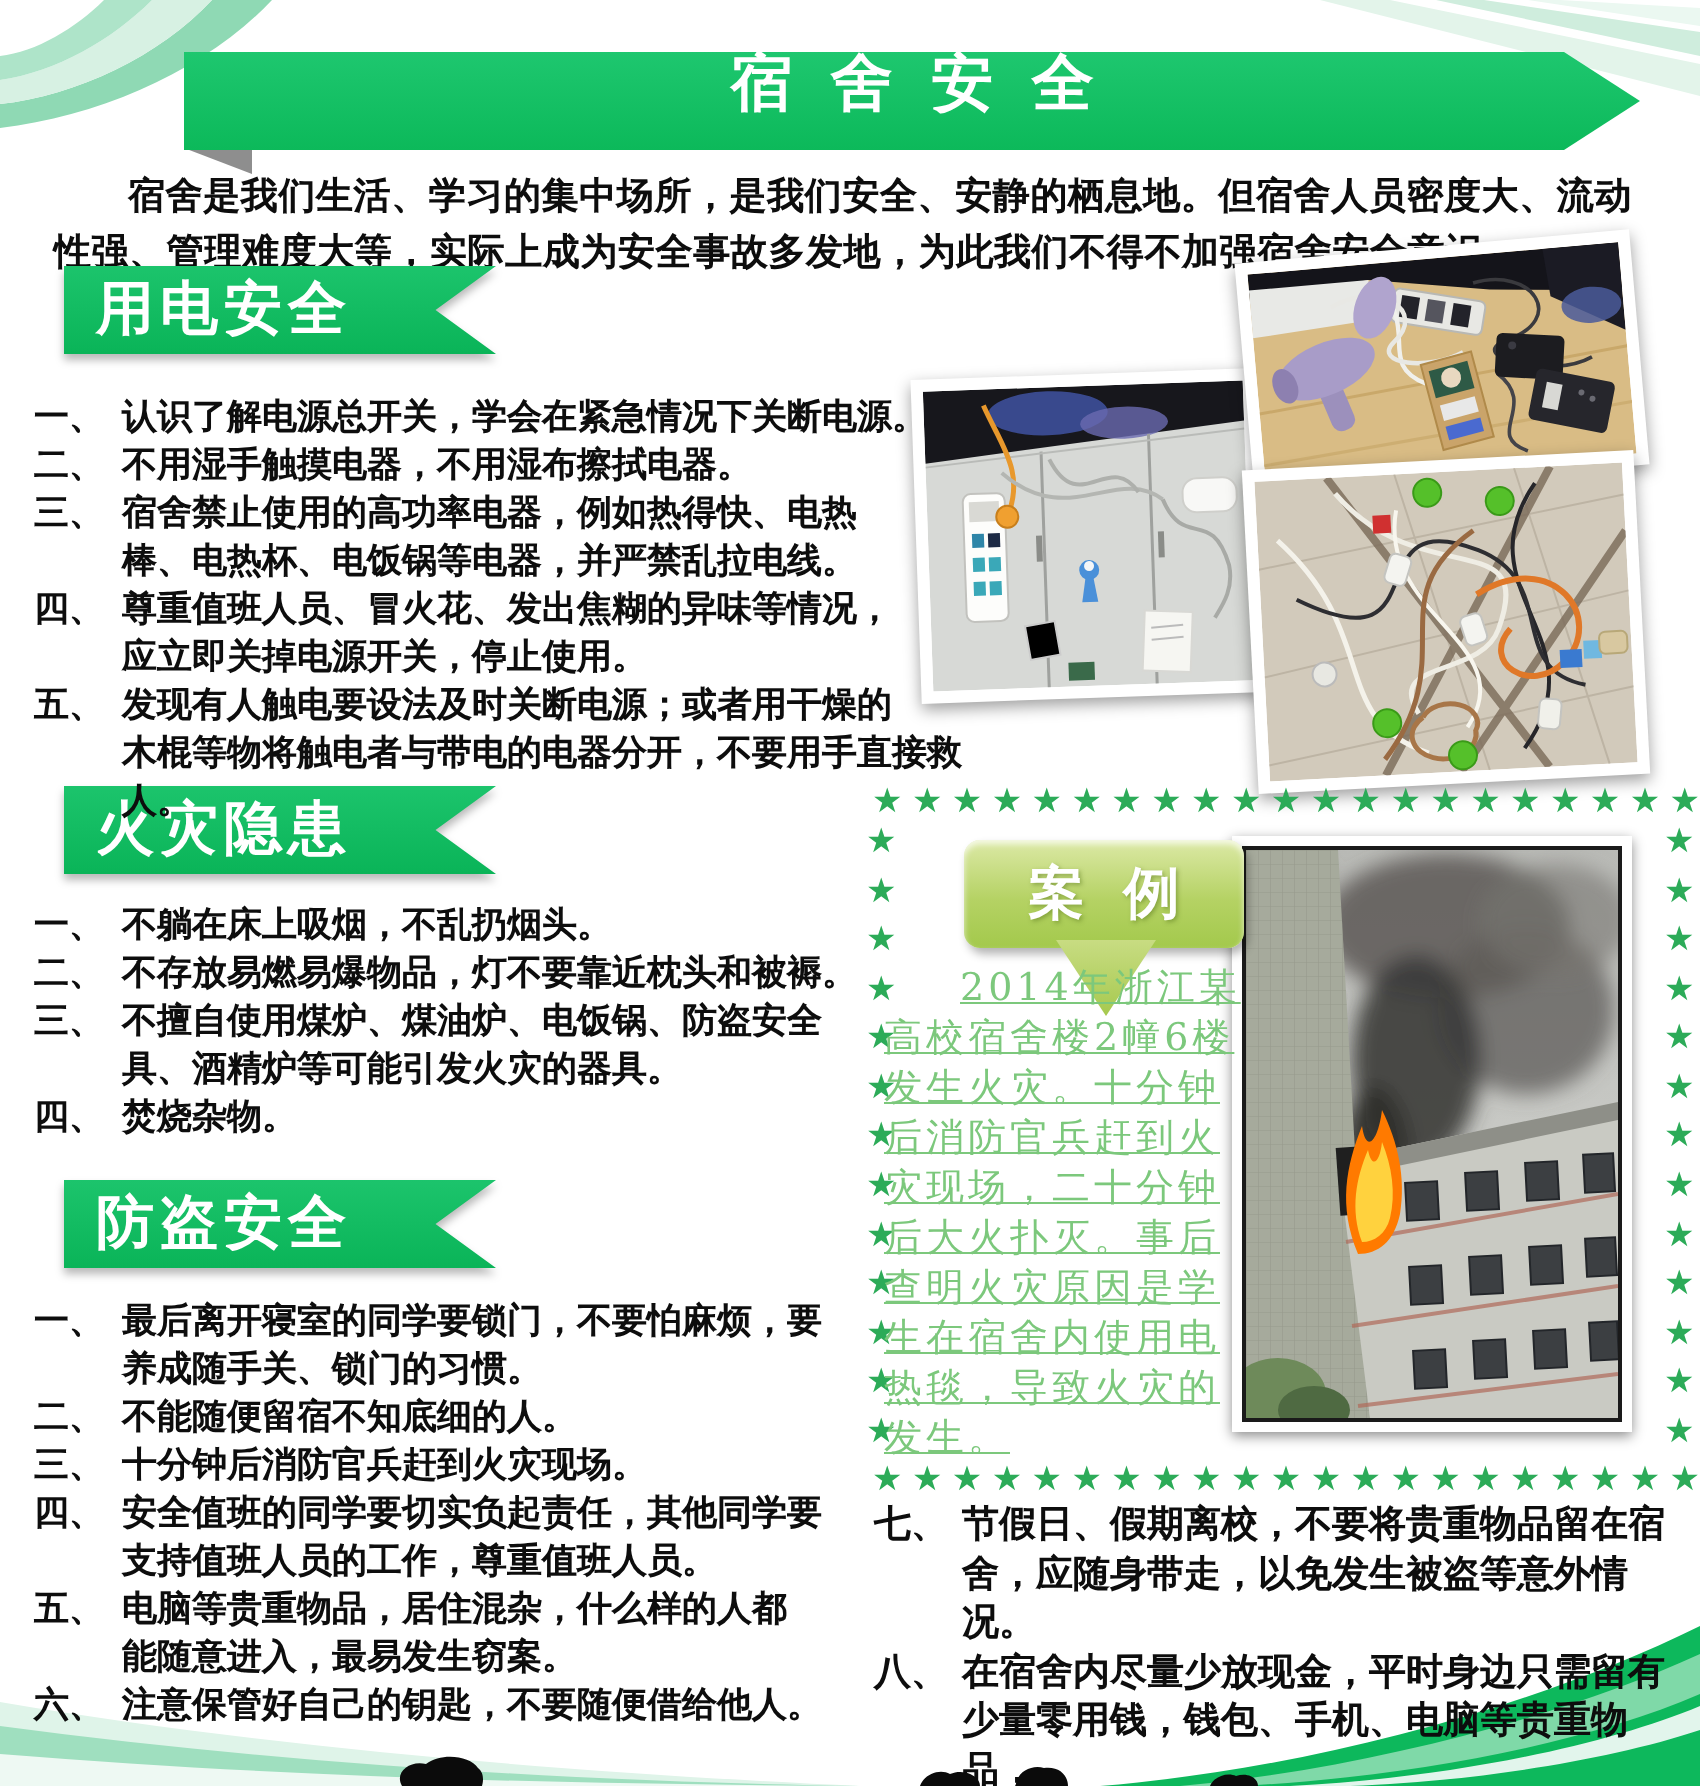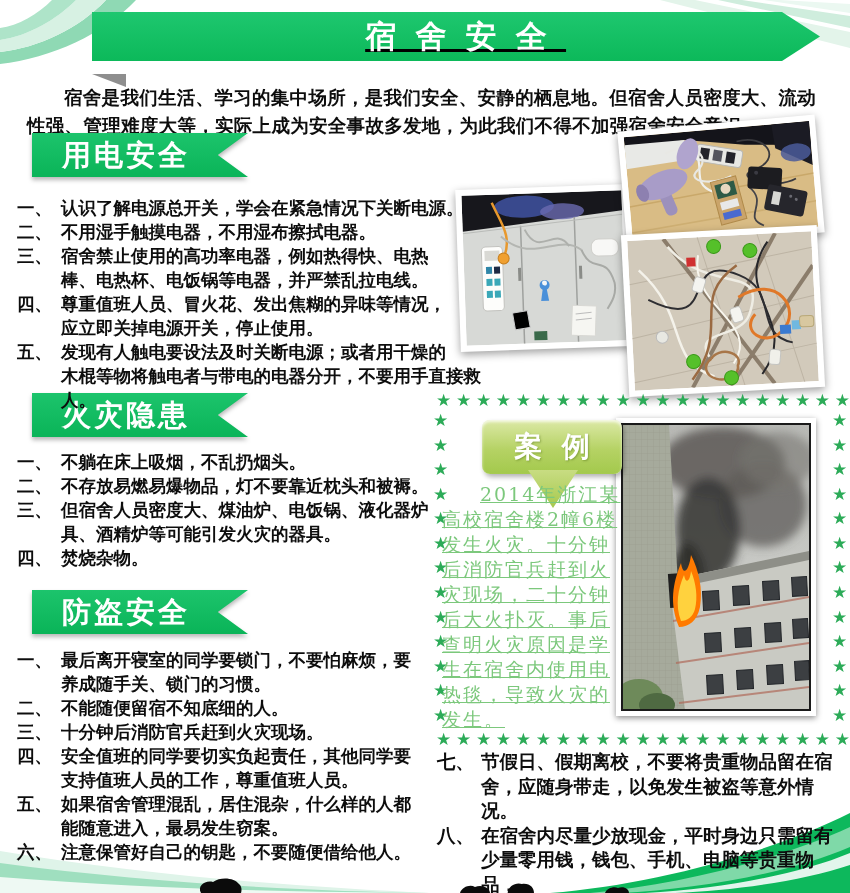--- a/index.html
+++ b/index.html
@@ -8,40 +8,40 @@
   #poster{position:relative;width:850px;height:893px;overflow:hidden;background:#fff;}
 
   
   .decor{position:absolute;pointer-events:none;}
   #swoosh-tl{left:0;top:0;}
   #streaks-tr{right:0;top:0;}
   #swoosh-bl{left:0;bottom:0;}
   #swoosh-br{right:0;bottom:0;}
 
   
-  #title-banner{position:absolute;left:92px;top:12px;width:728px;height:49px;
+  #title-banner{position:absolute;left:92px;top:26px;width:728px;height:49px;
     background:linear-gradient(180deg,#1ec76f 0%,#0cb95a 100%);
     clip-path:polygon(0 0,calc(100% - 38px) 0,100% 50%,calc(100% - 38px) 100%,0 100%);
-    display:flex;align-items:center;justify-content:center;text-decoration:underline;}
+    display:flex;align-items:flex-start;justify-content:center;}
   #title-banner .t{color:#fff;font-weight:bold;font-size:31px;letter-spacing:.62em;
     text-indent:.62em;line-height:1;}
   #title-fold{position:absolute;left:92px;top:74px;width:34px;height:13px;background:#8e8e8e;
     clip-path:polygon(0 0,100% 0,100% 100%);}
 
   
   #intro{position:absolute;left:27px;top:84px;width:806px;font-size:18.5px;line-height:28px;
     font-weight:bold;color:#0d0d0d;text-indent:2em;letter-spacing:.3px;}
 
   
   .ribbon-wrap{position:absolute;filter:drop-shadow(0 3px 2px rgba(0,0,0,.28));}
   .ribbon{width:216px;height:44px;
     background:linear-gradient(180deg,#1cc46c 0%,#0ab458 100%);
     clip-path:polygon(0 0,100% 0,86% 50%,100% 100%,0 100%);
     color:#fff;font-weight:bold;font-size:29px;line-height:44px;
-    padding-left:30px;letter-spacing:3px;box-sizing:border-box;}
+    padding-left:16px;letter-spacing:3px;box-sizing:border-box;}
   #ribbon-electric{left:32px;top:133px;}
   #ribbon-fire{left:32px;top:393px;}
   #ribbon-theft{left:32px;top:590px;}
 
   
   .nlist{position:absolute;color:#0d0d0d;font-weight:bold;font-size:17.5px;line-height:24px;}
   .nlist .item{display:flex;align-items:flex-start;}
   .nlist .num{flex:0 0 44px;}
   .nlist .txt{white-space:pre-line;}
   #list-electric{left:17px;top:196px;width:470px;}
@@ -158,21 +158,21 @@
     <div class="item">
         <span class="num">一、</span>
         <span class="txt">不躺在床上吸烟，不乱扔烟头。</span>
       </div>
     <div class="item">
         <span class="num">二、</span>
         <span class="txt">不存放易燃易爆物品，灯不要靠近枕头和被褥。</span>
       </div>
     <div class="item">
         <span class="num">三、</span>
-        <span class="txt">但宿舍人员密度大、煤油炉、电饭锅、液化器炉
+        <span class="txt">不擅自使用煤炉、煤油炉、电饭锅、防盗安全
 具、酒精炉等可能引发火灾的器具。</span>
       </div>
     <div class="item">
         <span class="num">四、</span>
         <span class="txt">焚烧杂物。</span>
       </div>
   </div>
 
   <div class="nlist" id="list-theft">
     <div class="item">
@@ -188,21 +188,21 @@
         <span class="num">三、</span>
         <span class="txt">十分钟后消防官兵赶到火灾现场。</span>
       </div>
     <div class="item">
         <span class="num">四、</span>
         <span class="txt">安全值班的同学要切实负起责任，其他同学要
 支持值班人员的工作，尊重值班人员。</span>
       </div>
     <div class="item">
         <span class="num">五、</span>
-        <span class="txt">如果宿舍管理混乱，居住混杂，什么样的人都
+        <span class="txt">电脑等贵重物品，居住混杂，什么样的人都
 能随意进入，最易发生窃案。</span>
       </div>
     <div class="item">
         <span class="num">六、</span>
         <span class="txt">注意保管好自己的钥匙，不要随便借给他人。</span>
       </div>
   </div>
 
   <div class="nlist" id="list-continued">
     <div class="item">

